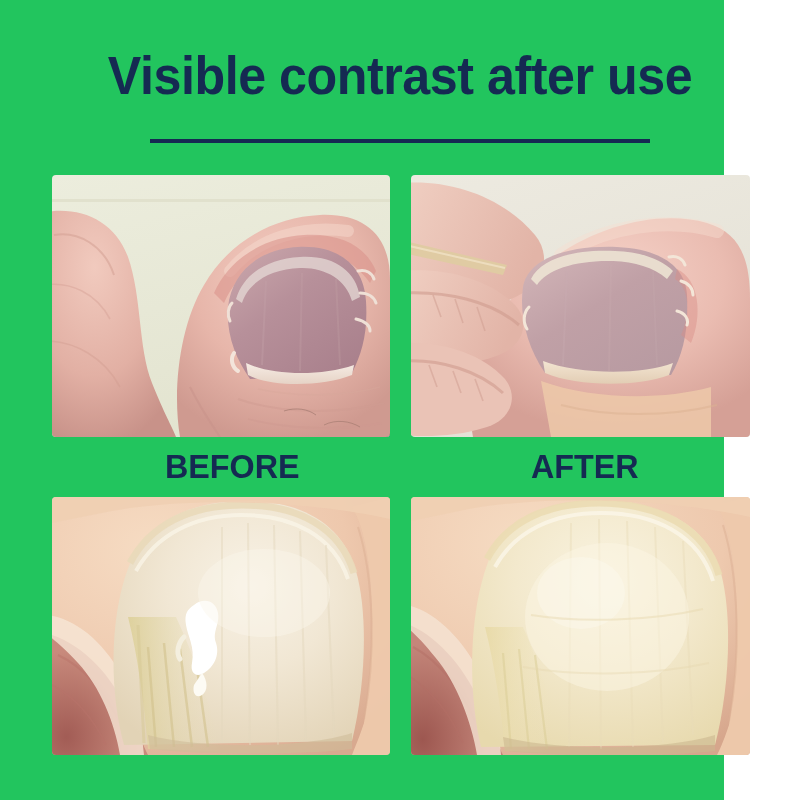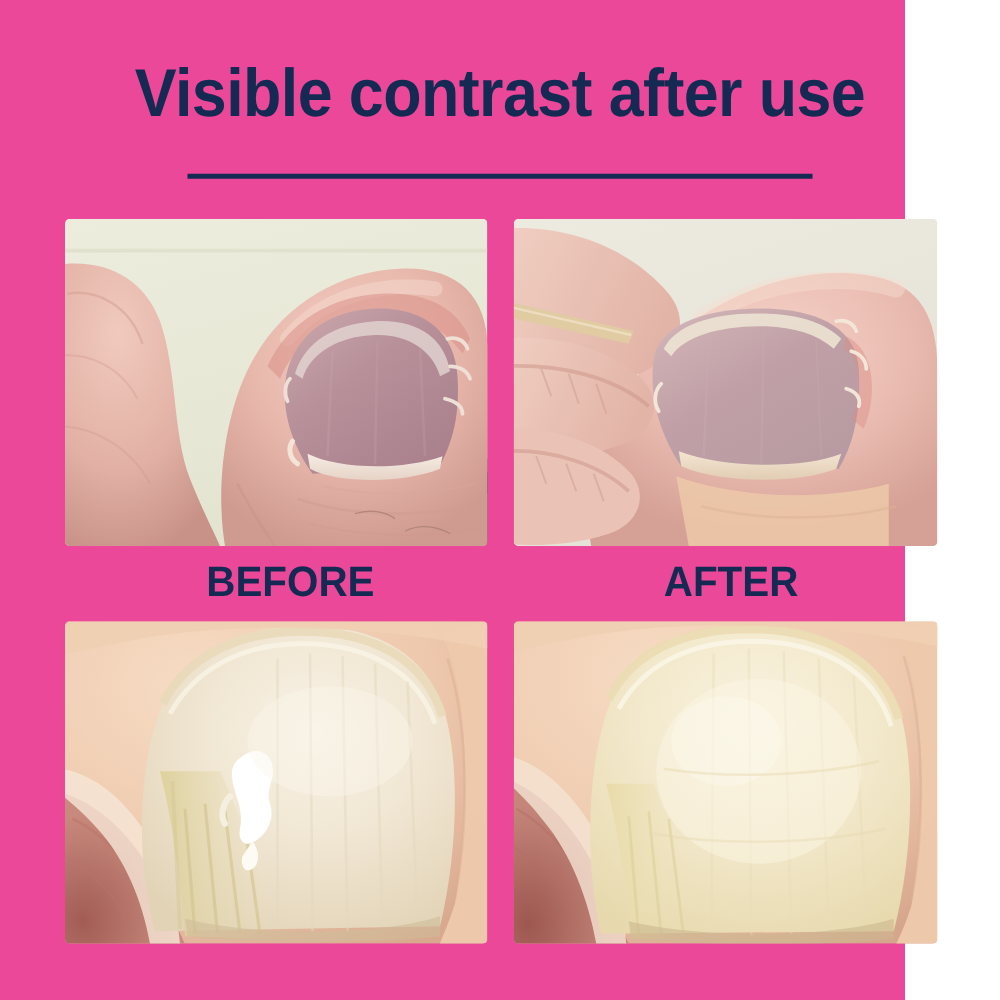--- a/index.html
+++ b/index.html
@@ -11,21 +11,21 @@
   body {
     width: 800px;
     height: 800px;
     font-family: "Liberation Sans", sans-serif;
     overflow: hidden;
   }
   .page {
     position: relative;
     width: 724px;
     height: 800px;
-    background: #ec4899;
+    background: #22c55e;
   }
 
   
   .headline {
     position: absolute;
     left: 0;
     top: 44px;
     width: 800px;
     text-align: center;
     font-family: "Liberation Sans Narrow", "Liberation Sans", sans-serif;

